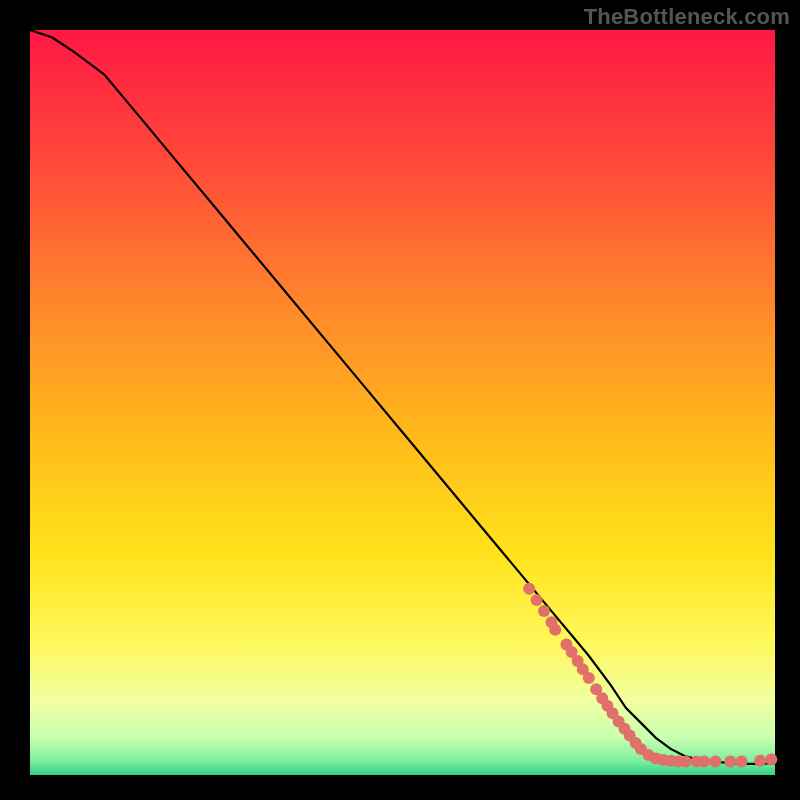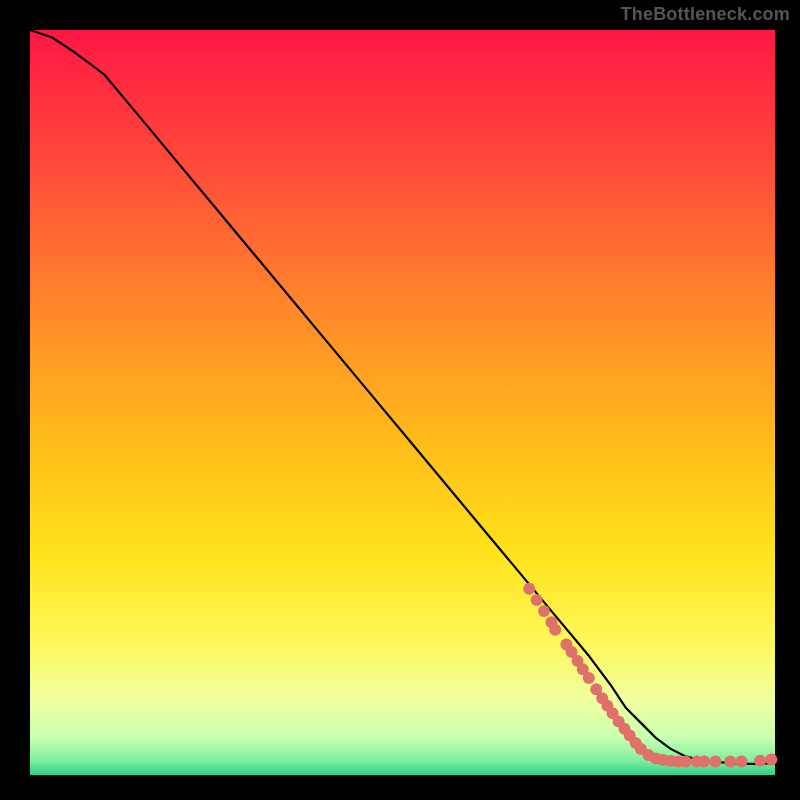--- a/index.html
+++ b/index.html
@@ -14,21 +14,21 @@
   .wrapper {
     position: relative;
     width: 800px;
     height: 800px;
   }
   .attribution {
     position: absolute;
     top: 4px;
     right: 10px;
     color: #555;
-    font-size: 18px;
+    font-size: 22px;
     font-weight: 600;
     letter-spacing: 0.2px;
   }
   .plot-area {
     position: absolute;
     left: 30px;
     top: 30px;
     width: 745px;
     height: 745px;
     

